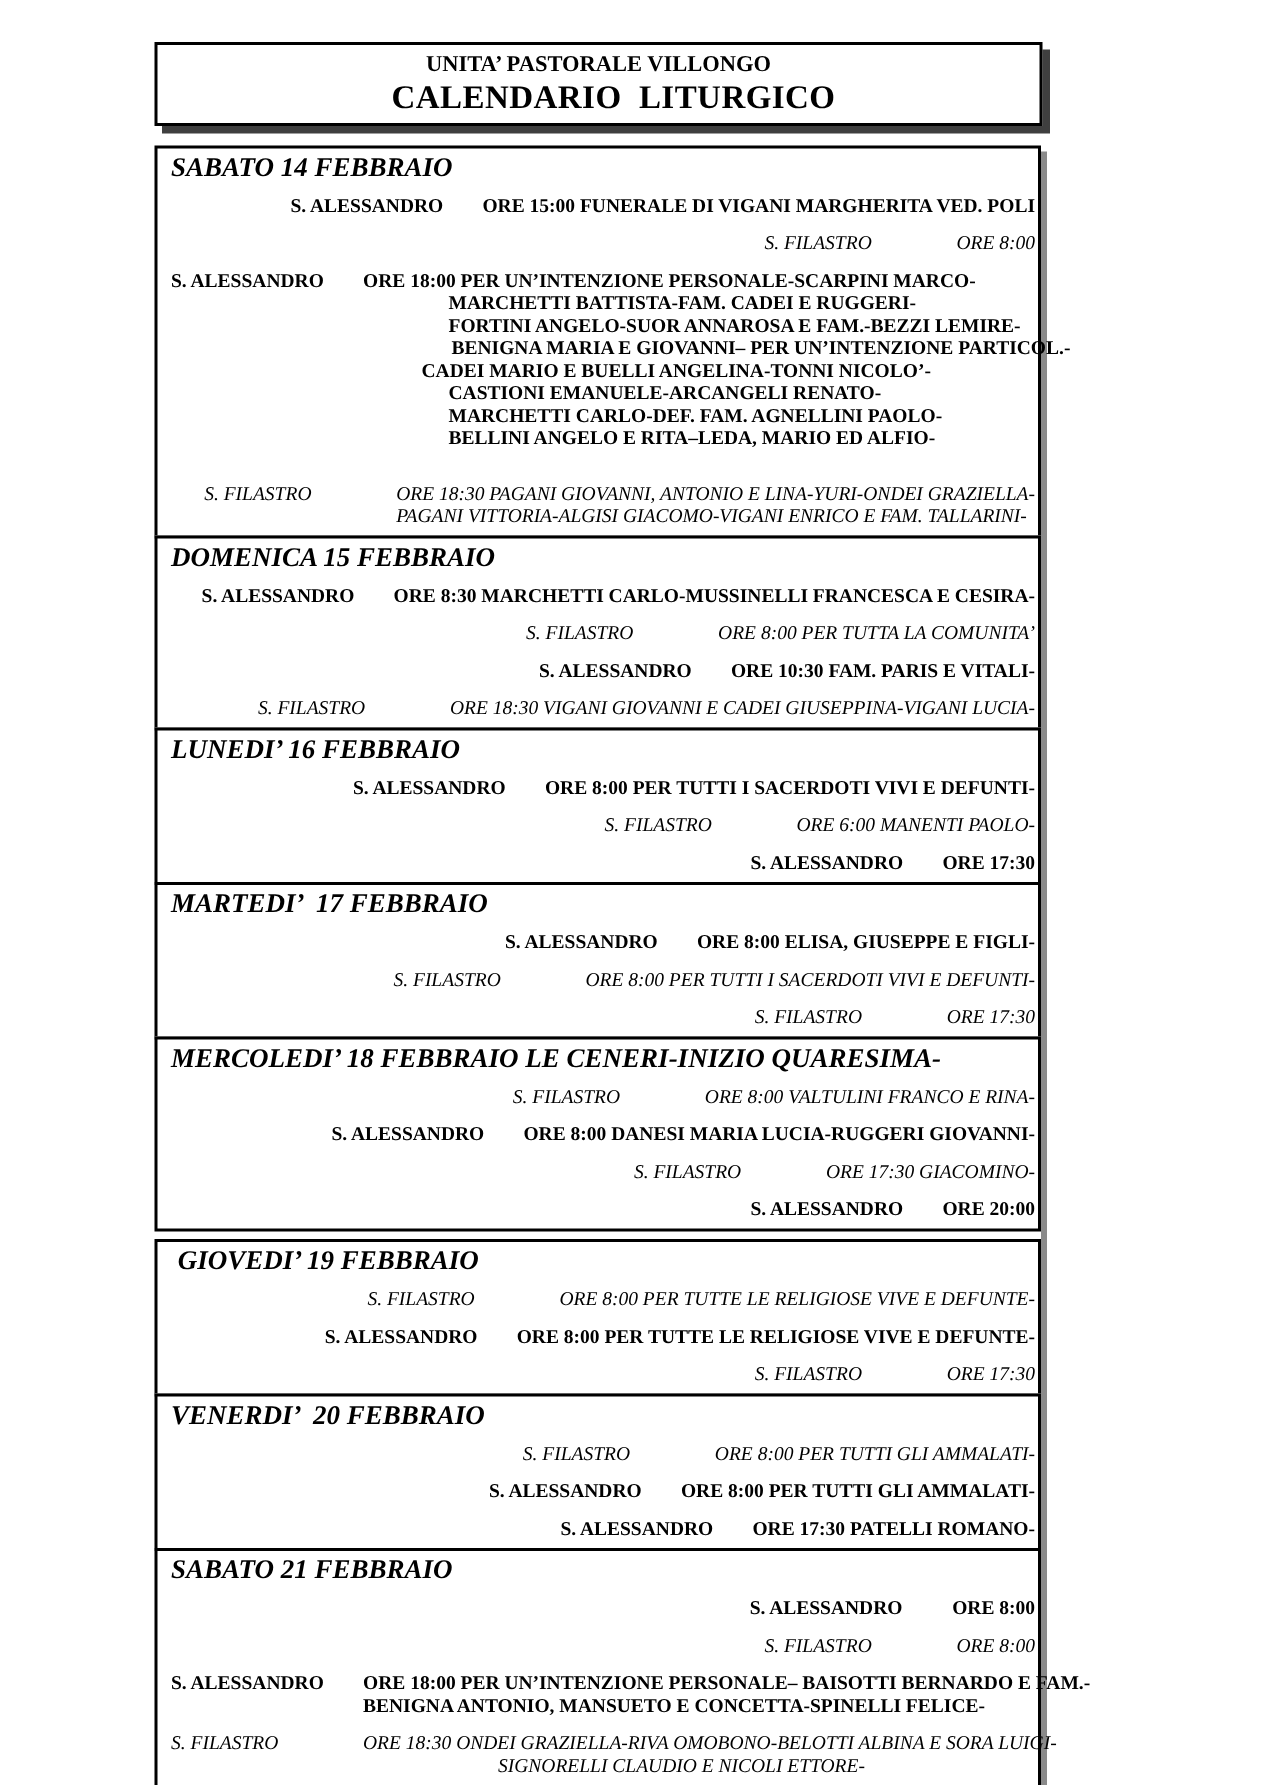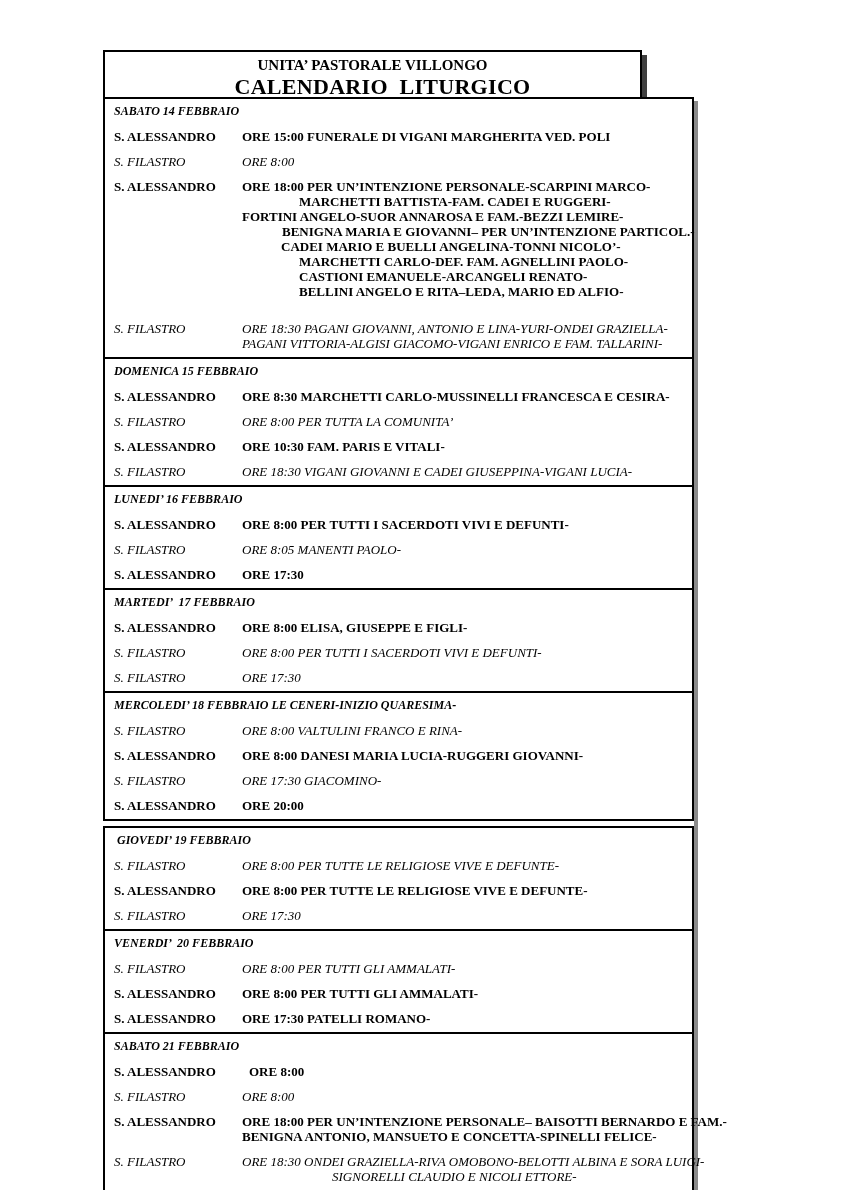--- a/index.html
+++ b/index.html
@@ -2,42 +2,42 @@
 <html><head>
 <meta charset="utf-8">
 <style>
   html,body{margin:0;padding:0;background:#fff;}
   .page{
     position:relative;width:841px;height:1190px;background:#ffffff;
     font-family:"Liberation Serif","DejaVu Serif",serif;color:#000;overflow:hidden;
   }
   
   .title-box{
-    position:absolute;left:103px;top:50px;width:539px;box-sizing:border-box;
+    position:absolute;left:103px;top:28px;width:592px;box-sizing:border-box;
     border:2px solid #000;background:#fff;text-align:center;
     padding:4px 0 5px 0;box-shadow:5px 5px 0 #3f3f3f;
   }
   .title-line1{font-weight:bold;font-size:15px;line-height:18px;white-space:pre;}
   .title-line2{font-weight:bold;font-size:22px;line-height:25px;white-space:pre;letter-spacing:.3px;padding-left:20px;}
   
   .calendar{
     position:absolute;left:103px;top:97px;width:591px;box-sizing:border-box;
     box-shadow:4px 4px 0 #8a8a8a;background:#fff;
   }
   .day-section{
     border:2px solid #000;background:#fff;box-sizing:border-box;
     padding:2px 2px 6px 0;
   }
   .day-section + .day-section{margin-top:-2px;}
   .day-section.gap-before{margin-top:5px;}
   .day-header{
-    font-weight:bold;font-style:italic;font-size:12px;line-height:16px;
+    font-weight:bold;font-style:italic;font-size:18px;line-height:16px;
     padding:2px 0 0 9px;margin-bottom:10px;white-space:pre;
   }
-  .row{display:flex;align-items:flex-start;padding-left:9px;margin-bottom:10px;}
+  .row{display:flex;align-items:flex-start;padding-left:9px;margin-bottom:10px;justify-content:flex-end;}
   .day-section .row:last-child{margin-bottom:0;}
   .row.gap-after{margin-bottom:22px;}
   .church{flex:0 0 128px;width:128px;font-size:13px;line-height:15px;white-space:nowrap;}
   .details{font-size:13px;line-height:15px;min-width:0;}
   .details .line{white-space:nowrap;}
   .row.bold .church,.row.bold .details{font-weight:bold;}
   .row.italic .church,.row.italic .details{font-style:italic;}
 </style>
 </head>
 <body>
@@ -65,25 +65,25 @@
     <div class="details">
               <div class="line">ORE 8:00</div>
             </div>
   </div>
 
   <div class="row bold gap-after">
     <div class="church">S. ALESSANDRO</div>
     <div class="details">
               <div class="line">ORE 18:00 PER UN’INTENZIONE PERSONALE-SCARPINI MARCO-</div>
               <div class="line" style="margin-left: 57px;">MARCHETTI BATTISTA-FAM. CADEI E RUGGERI-</div>
-              <div class="line" style="">FORTINI ANGELO-SUOR ANNAROSA E FAM.-BEZZI LEMIRE-</div>
-              <div class="line" style="margin-left: 40px; font-family: Liberation Serif, serif;">BENIGNA MARIA E GIOVANNI– PER UN’INTENZIONE PARTICOL.-</div>
+              <div class="line" style="margin-left: 57px;">FORTINI ANGELO-SUOR ANNAROSA E FAM.-BEZZI LEMIRE-</div>
+              <div class="line" style="margin-left: 59px; font-family: Liberation Serif, serif;">BENIGNA MARIA E GIOVANNI– PER UN’INTENZIONE PARTICOL.-</div>
               <div class="line" style="margin-left: 39px;">CADEI MARIO E BUELLI ANGELINA-TONNI NICOLO’-</div>
+              <div class="line" style="margin-left: 57px;">CASTIONI EMANUELE-ARCANGELI RENATO-</div>
               <div class="line" style="margin-left: 57px;">MARCHETTI CARLO-DEF. FAM. AGNELLINI PAOLO-</div>
-              <div class="line" style="margin-left: 57px;">CASTIONI EMANUELE-ARCANGELI RENATO-</div>
               <div class="line" style="margin-left: 57px;">BELLINI ANGELO E RITA–LEDA, MARIO ED ALFIO-</div>
             </div>
   </div>
 
   <div class="row italic">
     <div class="church">S. FILASTRO</div>
     <div class="details">
               <div class="line">ORE 18:30 PAGANI GIOVANNI, ANTONIO E LINA-YURI-ONDEI GRAZIELLA-</div>
               <div class="line" style="">PAGANI VITTORIA-ALGISI GIACOMO-VIGANI ENRICO E FAM. TALLARINI-</div>
             </div>
@@ -130,21 +130,21 @@
   <div class="row bold">
     <div class="church">S. ALESSANDRO</div>
     <div class="details">
               <div class="line">ORE 8:00 PER TUTTI I SACERDOTI VIVI E DEFUNTI-</div>
             </div>
   </div>
 
   <div class="row italic">
     <div class="church">S. FILASTRO</div>
     <div class="details">
-              <div class="line">ORE 8:05 MANENTI PAOLO-</div>
+              <div class="line">ORE 6:00 MANENTI PAOLO-</div>
             </div>
   </div>
 
   <div class="row bold">
     <div class="church">S. ALESSANDRO</div>
     <div class="details">
               <div class="line">ORE 17:30</div>
             </div>
   </div>
 </div>

